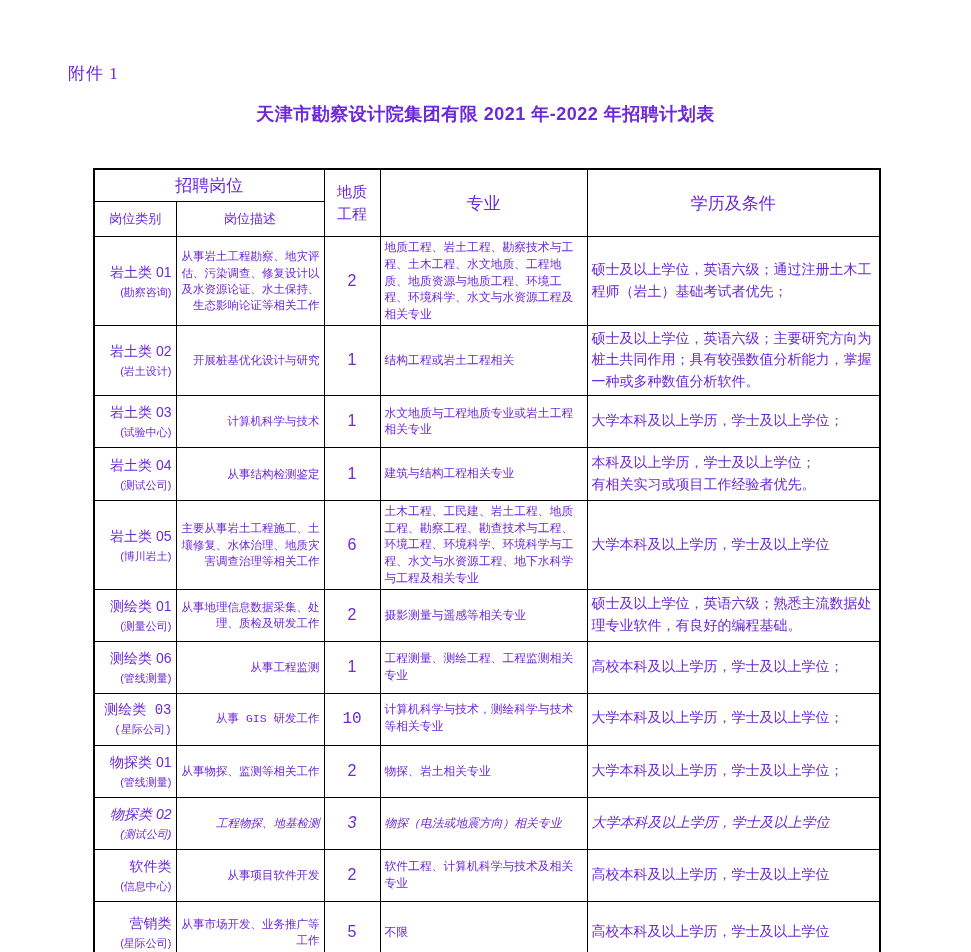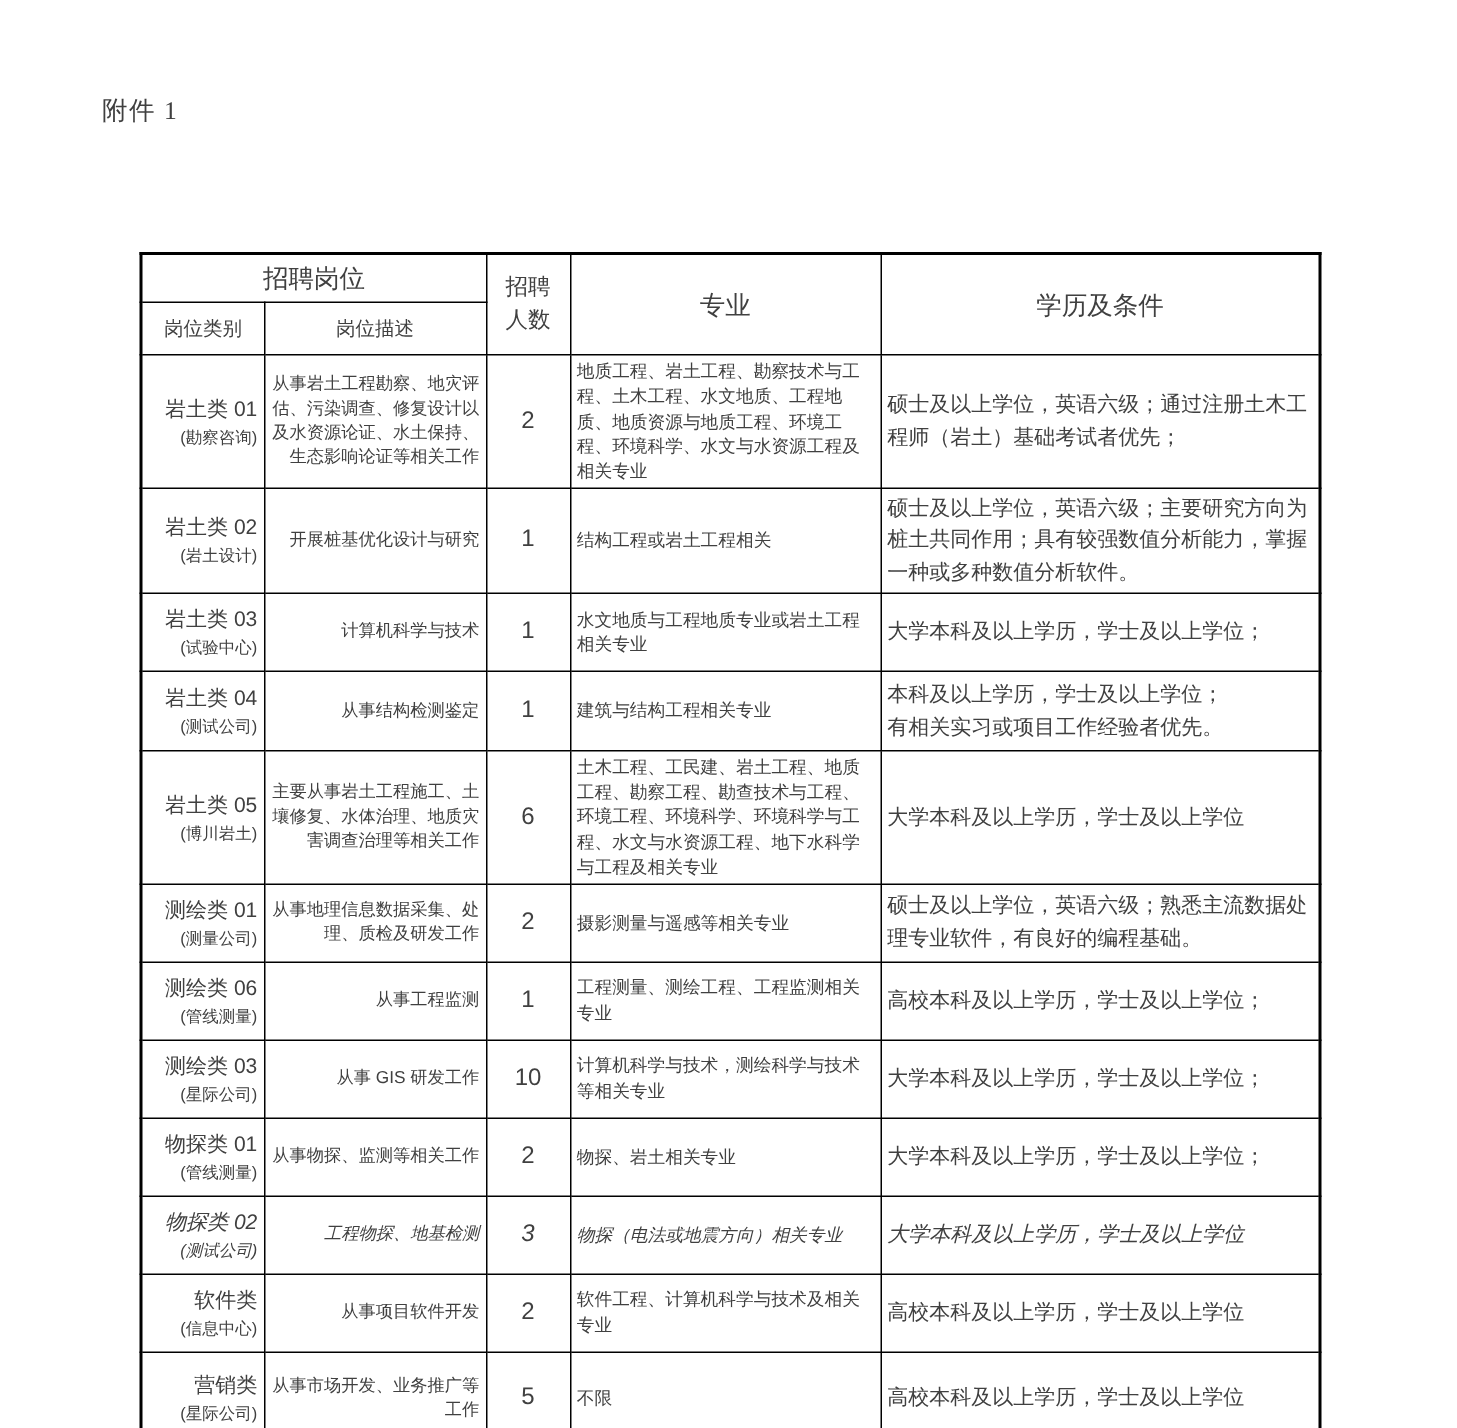--- a/index.html
+++ b/index.html
@@ -1,20 +1,20 @@
 <!DOCTYPE html>
 <html><head>
 <meta charset="utf-8">
 <style>
   html,body{margin:0;padding:0;background:#ffffff;}
   .page{
     position:relative;
     width:971px;height:952px;
     background:#ffffff;
-    color:#404040;
+    color:#6d28d9;
     font-family:"Liberation Sans", sans-serif;
     overflow:hidden;
   }
   .attachment{
     position:absolute;left:68px;top:62px;
     font-family:"Liberation Serif", serif;
     font-size:17px;letter-spacing:1px;
   }
   .doc-title{
     position:absolute;left:0;top:102px;width:971px;
@@ -42,44 +42,45 @@
   .th-count-inner{width:36px;margin:0 auto;font-size:15px;line-height:1.5;text-align:center;}
   .c-cat{text-align:right;}
   .cat-label{font-size:14px;line-height:1.3;}
   .cat-unit{font-size:11px;margin-top:5px;line-height:1.2;}
   .c-desc{font-size:11.5px;line-height:1.42;padding:3px 2px 3px 7px;text-align:right;}
   .c-count{text-align:center;font-size:16px;}
   .c-major{font-size:11.8px;line-height:1.42;padding:3px 4px 3px 8px;text-align:left;margin-left:20px;}
   .c-qual{font-size:14px;line-height:1.55;padding:3px 6px 3px 12px;text-align:left;white-space:pre-line;}
   tr.r0{height:83px;}  tr.r1{height:62px;}  tr.r2{height:52px;}
   tr.r3{height:53px;}  tr.r4{height:83px;}  tr.r5{height:52px;}
-  tr.r6{height:52px;}  tr.r7{height:52px;}  tr.r8{height:52px;}
+  tr.r6{height:52px;}  tr.r7{height:52px;font-family:Liberation Mono, monospace;}  tr.r8{height:52px;}
   tr.r9{height:52px;font-style:italic;}  tr.r10{height:52px;} tr.r11{height:63px;}
 </style>
 </head>
 <body>
 
 <div class="page">
 
   <div class="attachment">附件 1</div>
 
+  <div class="doc-title">天津市勘察设计院集团有限 2021 年-2022 年招聘计划表</div>
 
   <table class="recruit">
     <colgroup>
       <col class="c1">
         <col class="c2">
         <col class="c3">
         <col class="c4">
         <col class="c5">
     </colgroup>
     <thead>
       <tr>
         <th class="th-main" colspan="2">招聘岗位</th>
         <th class="th-main" rowspan="2">
-          <div class="th-count-inner">招聘人数</div>
+          <div class="th-count-inner">地质工程</div>
         </th>
         <th class="th-main" rowspan="2">专业</th>
         <th class="th-main" rowspan="2">学历及条件</th>
       </tr>
       <tr>
         <th class="th-sub">岗位类别</th>
         <th class="th-sub">岗位描述</th>
       </tr>
     </thead>
     <tbody>

